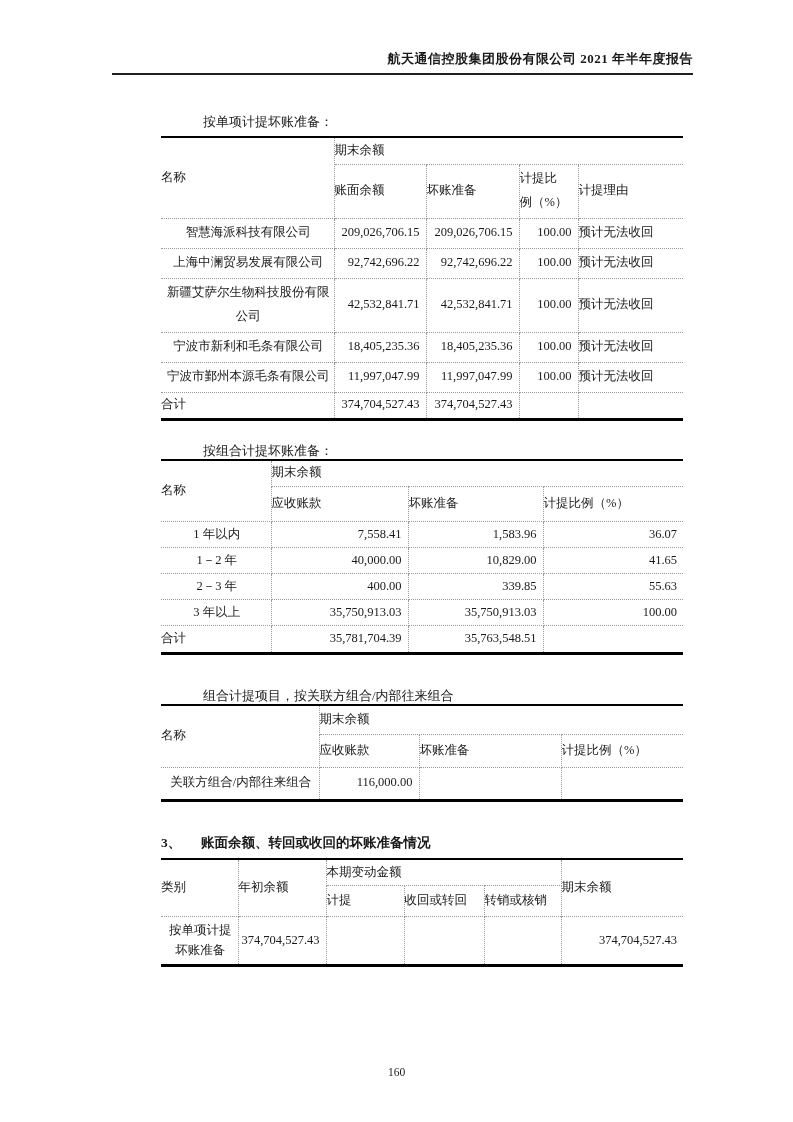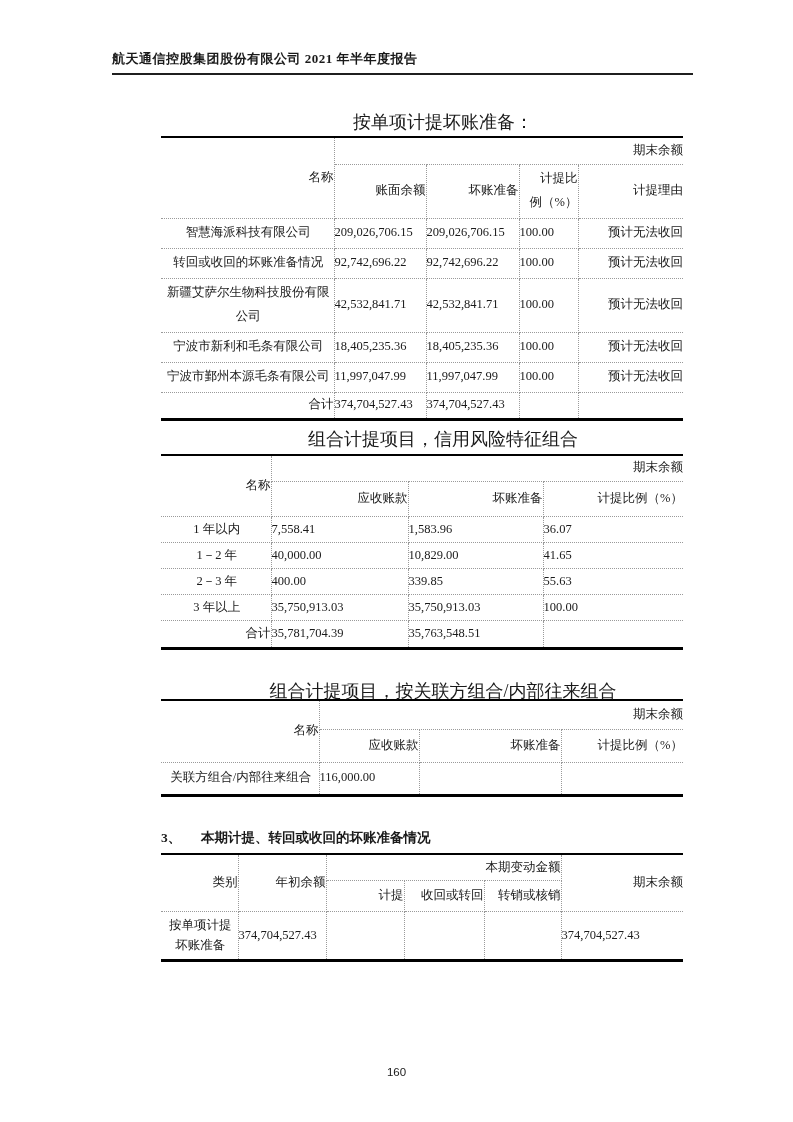--- a/index.html
+++ b/index.html
@@ -10,27 +10,27 @@
     width: 793px; height: 1122px;
     background: #ffffff;
     overflow: hidden;
   }
   
   .page-header {
     margin: 0 100px 0 112px;
     padding-top: 50px;
     padding-bottom: 5px;
     border-bottom: 2px solid #1f1f1f;
-    text-align: left;
+    text-align: right;
   }
   .page-header .title { font-size: 13px; font-weight: bold; letter-spacing: 0.5px; }
 
   
   .content { margin-left: 161px; width: 522px; }
-  .label { font-size: 18px; line-height: 16px; text-align: center; }
+  .label { font-size: 13px; line-height: 16px; }
   .indent { padding-left: 42px; }
   .lbl-1 { margin-top: 39px; margin-bottom: 6px; }
   .lbl-2 { margin-top: 22px; }
   .lbl-2b { margin-top: 10px; margin-bottom: 7px; }
   .lbl-3 { margin-top: 33px; }
   .sec-heading { margin-top: 32px; margin-bottom: 6px; font-size: 13.5px; font-weight: bold; }
   .sec-num { display: inline-block; width: 40px; }
 
   
   table {
@@ -43,38 +43,38 @@
     border-right: hidden;
     font-size: 12.5px;
   }
   td {
     border: 1px dotted #9a9a9a;
     vertical-align: middle;
     line-height: 1.9;
     overflow: hidden;
   }
   .t4 td { line-height: 1.55; }
-  .c { text-align: right; }
+  .c { text-align: left; }
   .l { text-align: center; padding-left: 6px; padding-right: 4px; }
-  .num { text-align: left; padding-right: 6px; font-variant-numeric: tabular-nums; }
+  .num { text-align: right; padding-right: 6px; font-variant-numeric: tabular-nums; }
   
   .t1 .rh1 { height: 27px; } .t1 .rh2 { height: 54px; }
   .t1 .rd  { height: 30px; } .t1 .rw  { height: 54px; margin-left: 45px; } .t1 .rt { height: 27px; }
   .t2 .rh1 { height: 27px; } .t2 .rh2 { height: 35px; }
   .t2 .rd  { height: 26px; } .t2 .rt  { height: 28px; }
   .t3 .rh1 { height: 29px; } .t3 .rh2 { height: 33px; } .t3 .rd { height: 33px; }
   .t4 .rh1 { height: 27px; } .t4 .rh2 { height: 31px; } .t4 .rd { height: 49px; }
 
   
   .page-number {
     position: absolute;
     left: 0; right: 0; bottom: 44px;
     text-align: center;
     font-size: 11.5px;
-    font-family: Liberation Sans, sans-serif;
+    font-family: Liberation Serif, serif;
   }
 </style>
 </head>
 <body>
 
 <div class="page">
 
   <div class="page-header">
     <div class="title">航天通信控股集团股份有限公司 2021 年半年度报告</div>
   </div>
@@ -103,21 +103,21 @@
         <td class="c">计提理由</td>
       </tr>
       <tr class="rd">
         <td class="l">智慧海派科技有限公司</td>
         <td class="num">209,026,706.15</td>
         <td class="num">209,026,706.15</td>
         <td class="num">100.00</td>
         <td class="c">预计无法收回</td>
       </tr>
       <tr class="rd">
-        <td class="l">转回或收回的坏账准备情况</td>
+        <td class="l">上海中澜贸易发展有限公司</td>
         <td class="num">92,742,696.22</td>
         <td class="num">92,742,696.22</td>
         <td class="num">100.00</td>
         <td class="c">预计无法收回</td>
       </tr>
       <tr class="rw">
         <td class="l">新疆艾萨尔生物科技股份有限公司</td>
         <td class="num">42,532,841.71</td>
         <td class="num">42,532,841.71</td>
         <td class="num">100.00</td>
@@ -140,21 +140,21 @@
       <tr class="rt">
         <td class="c">合计</td>
         <td class="num">374,704,527.43</td>
         <td class="num">374,704,527.43</td>
         <td></td>
         <td></td>
       </tr>
     </tbody>
       </table>
 
-    <p class="label indent lbl-2b">组合计提项目，信用风险特征组合</p>
+    <p class="label indent lbl-2">按组合计提坏账准备：</p>
 
     <table class="t2">
       <colgroup>
           <col style="width:110px">
           <col style="width:137px">
           <col style="width:135px">
           <col style="width:140px">
         </colgroup>
       <tbody>
           <tr class="rh1">
@@ -220,21 +220,21 @@
       </tr>
       <tr class="rd">
         <td class="l">关联方组合/内部往来组合</td>
         <td class="num">116,000.00</td>
         <td class="num"></td>
         <td class="num"></td>
       </tr>
     </tbody>
       </table>
 
-    <h3 class="sec-heading"><span class="sec-num">3、</span><span>本期计提、转回或收回的坏账准备情况</span></h3>
+    <h3 class="sec-heading"><span class="sec-num">3、</span><span>账面余额、转回或收回的坏账准备情况</span></h3>
 
     <table class="t4">
       <colgroup>
           <col style="width:77px">
           <col style="width:88px">
           <col style="width:78px">
           <col style="width:80px">
           <col style="width:77px">
           <col style="width:122px">
         </colgroup>

